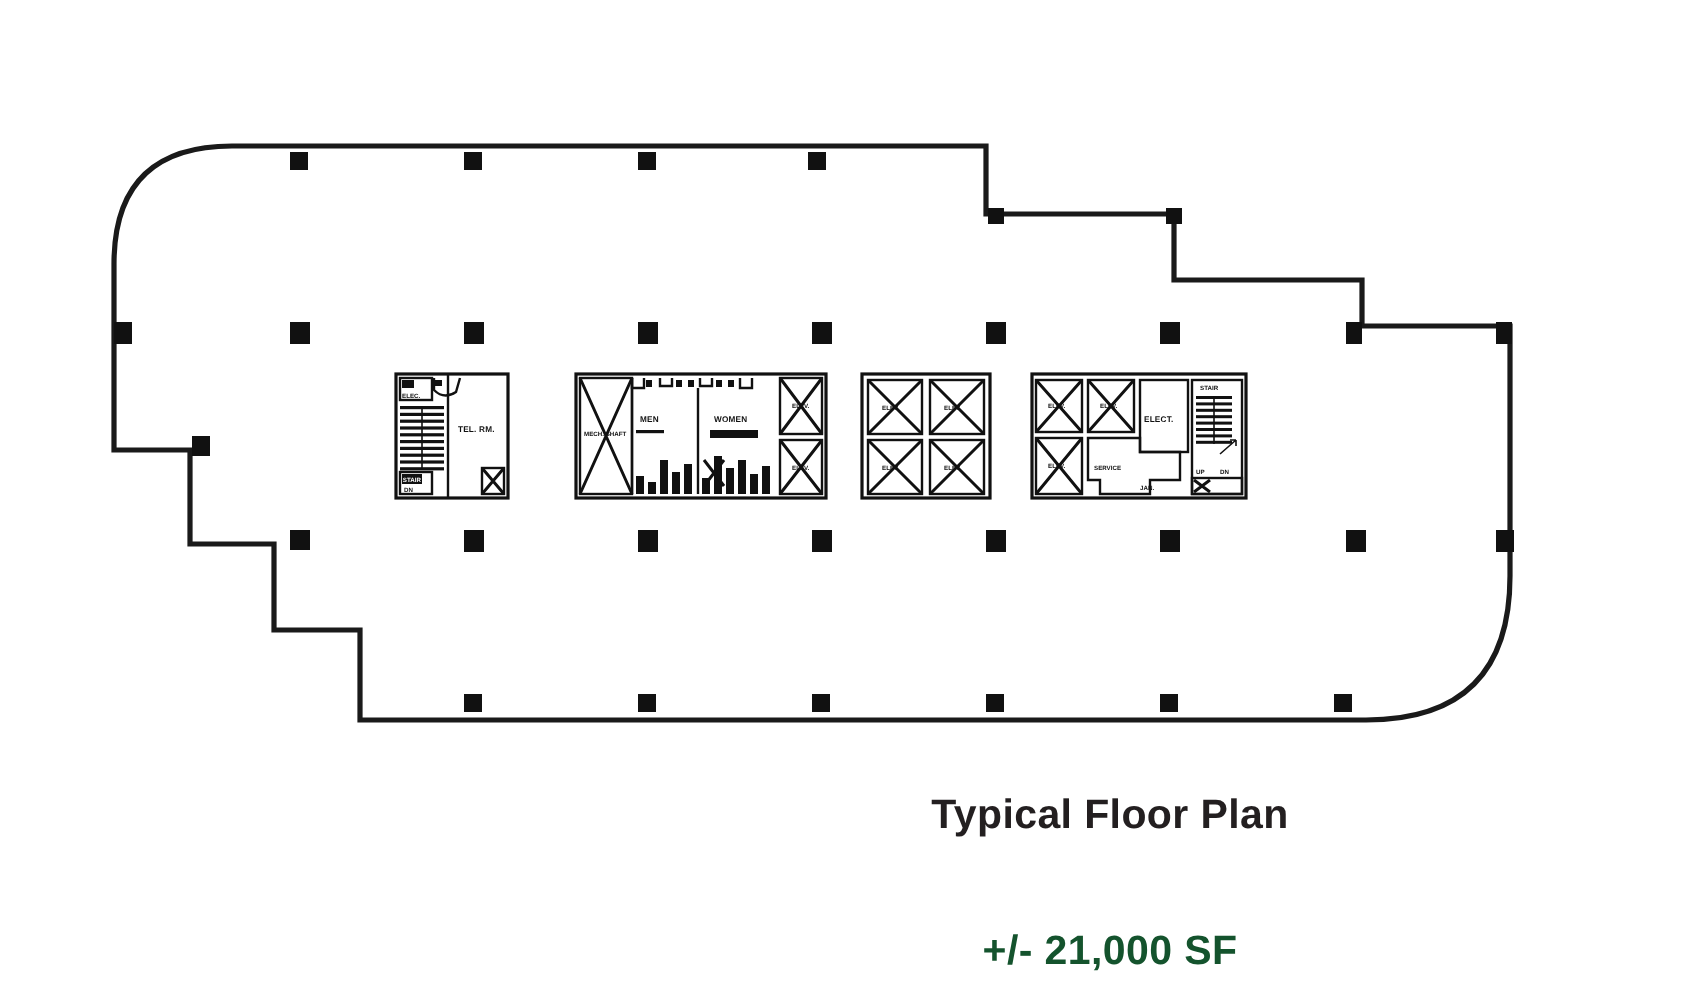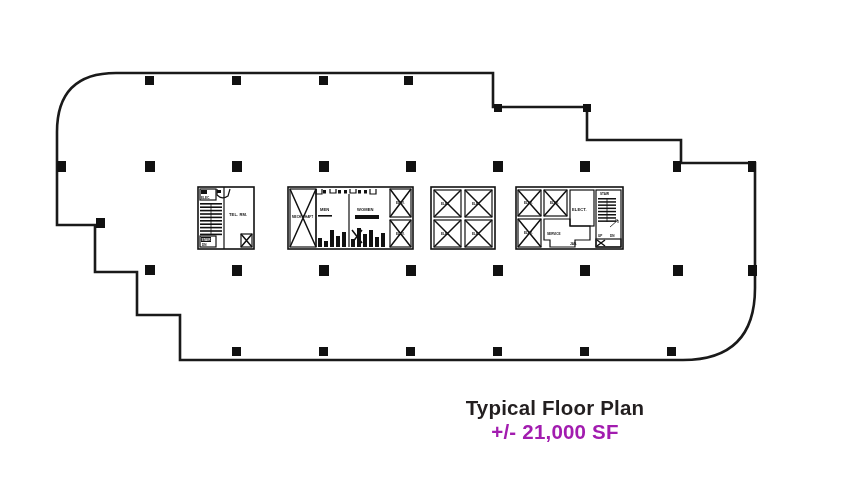--- a/index.html
+++ b/index.html
@@ -93,24 +93,25 @@
     font-weight: bold;
     color: #231f20;
     letter-spacing: 0.2px;
     line-height: 1.16;
     white-space: nowrap;
   }
   .caption-line2 {
     font-family: "Liberation Sans", sans-serif;
     font-size: 20.5px;
     font-weight: bold;
-    color: #a21caf;
+    color: #14532d;
     letter-spacing: 0.2px;
     line-height: 1.16;
     white-space: nowrap;
+    margin-top: 44px;
   }
 </style>
 </head>
 <body>
 
 <div id="plan-root">
 
   <svg class="plan-svg" viewBox="0 0 843 493" xmlns="http://www.w3.org/2000/svg">
 
     <path class="outline-path" d="M 116,73

